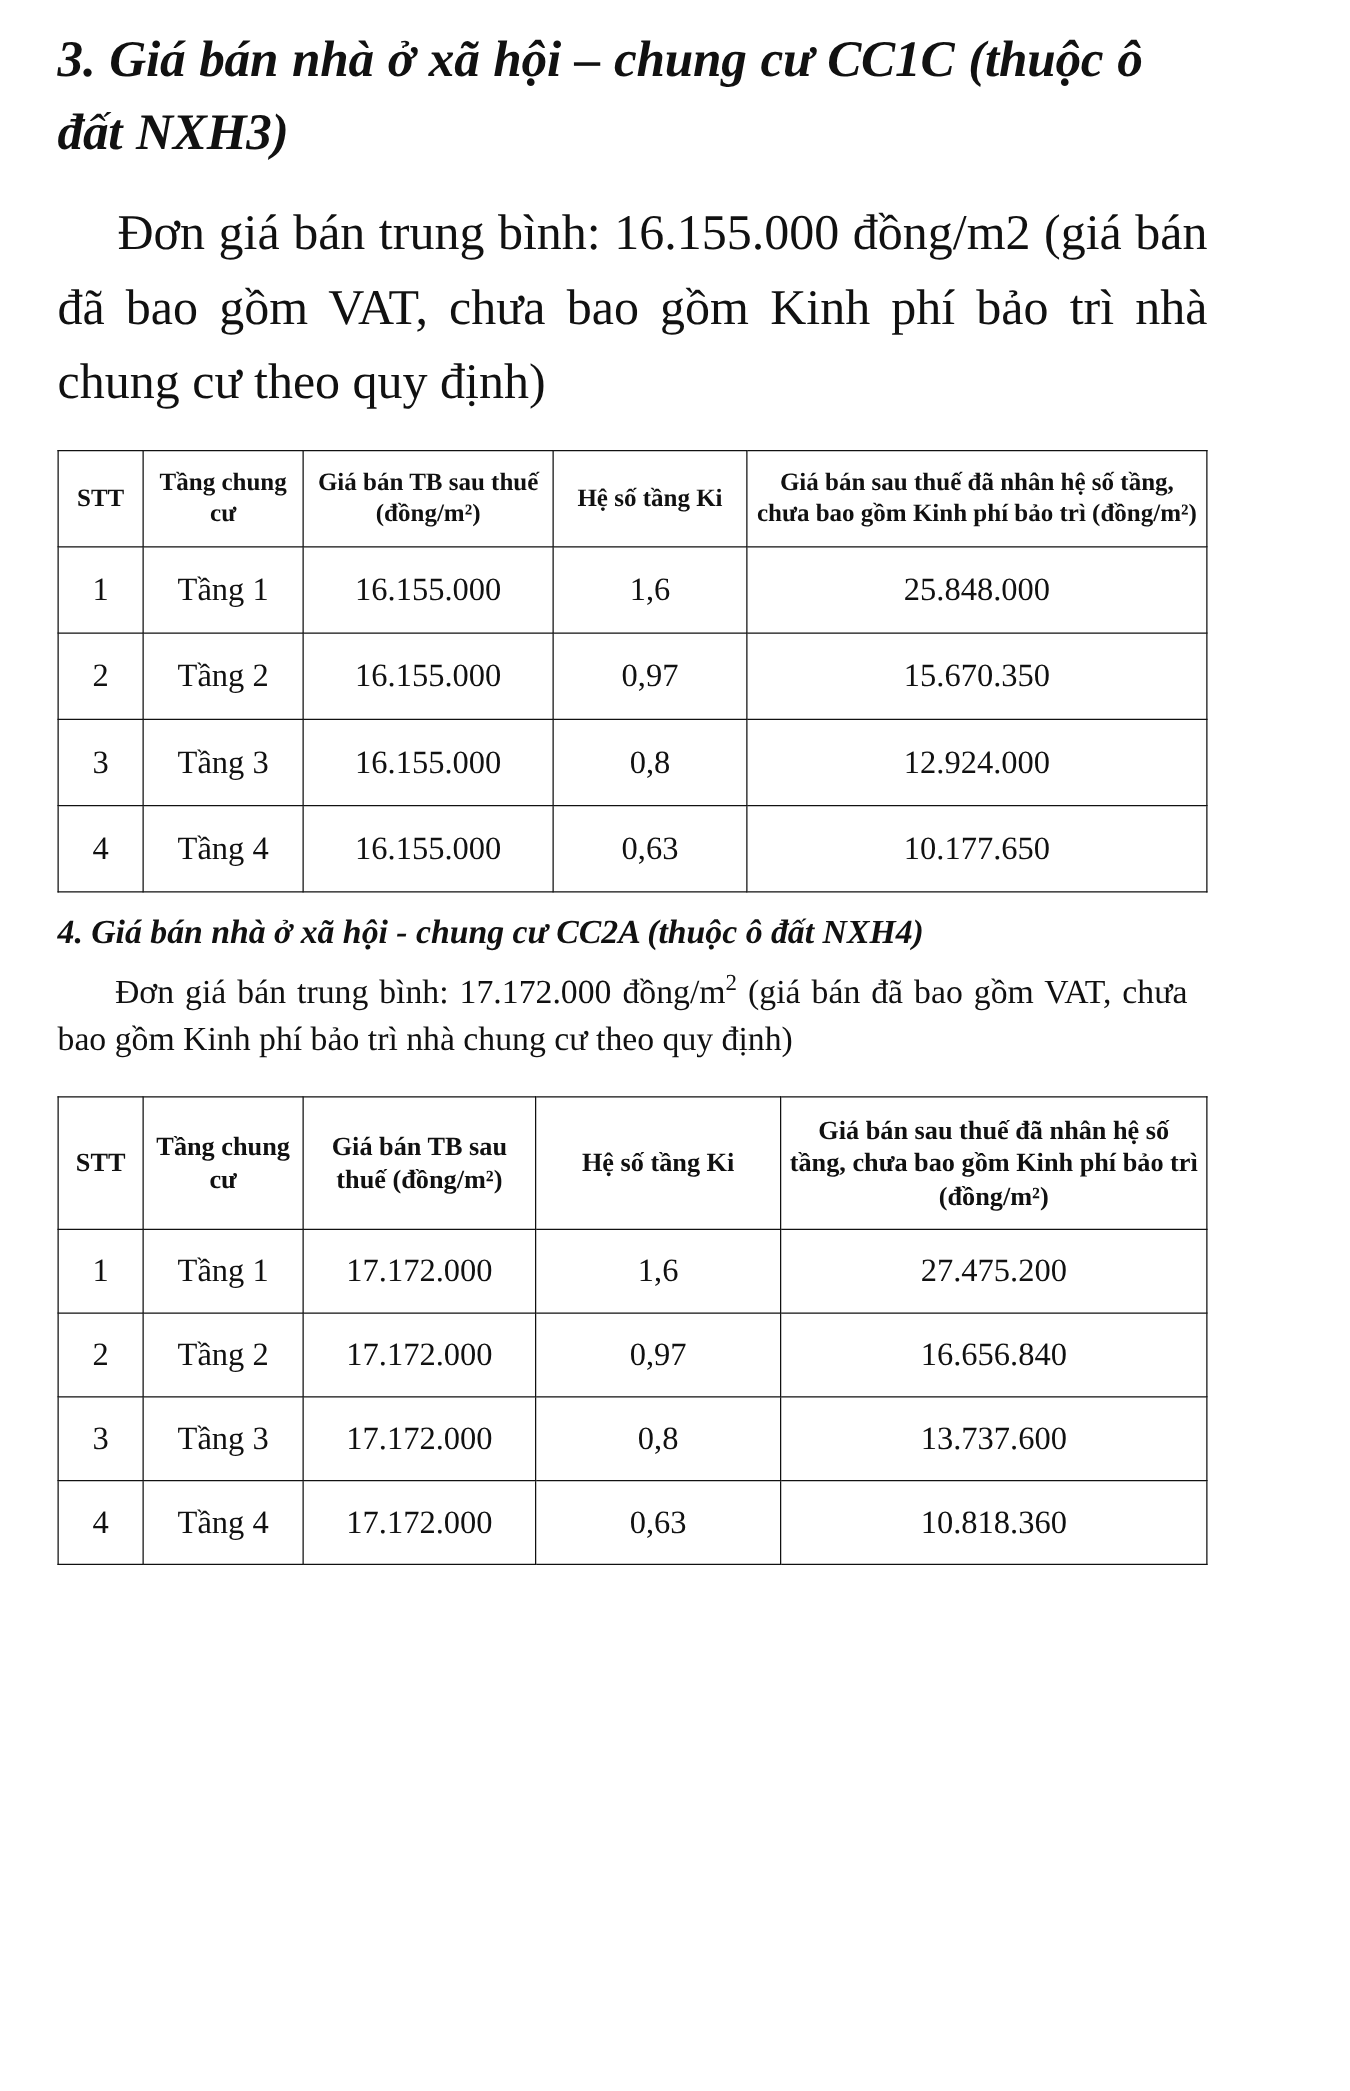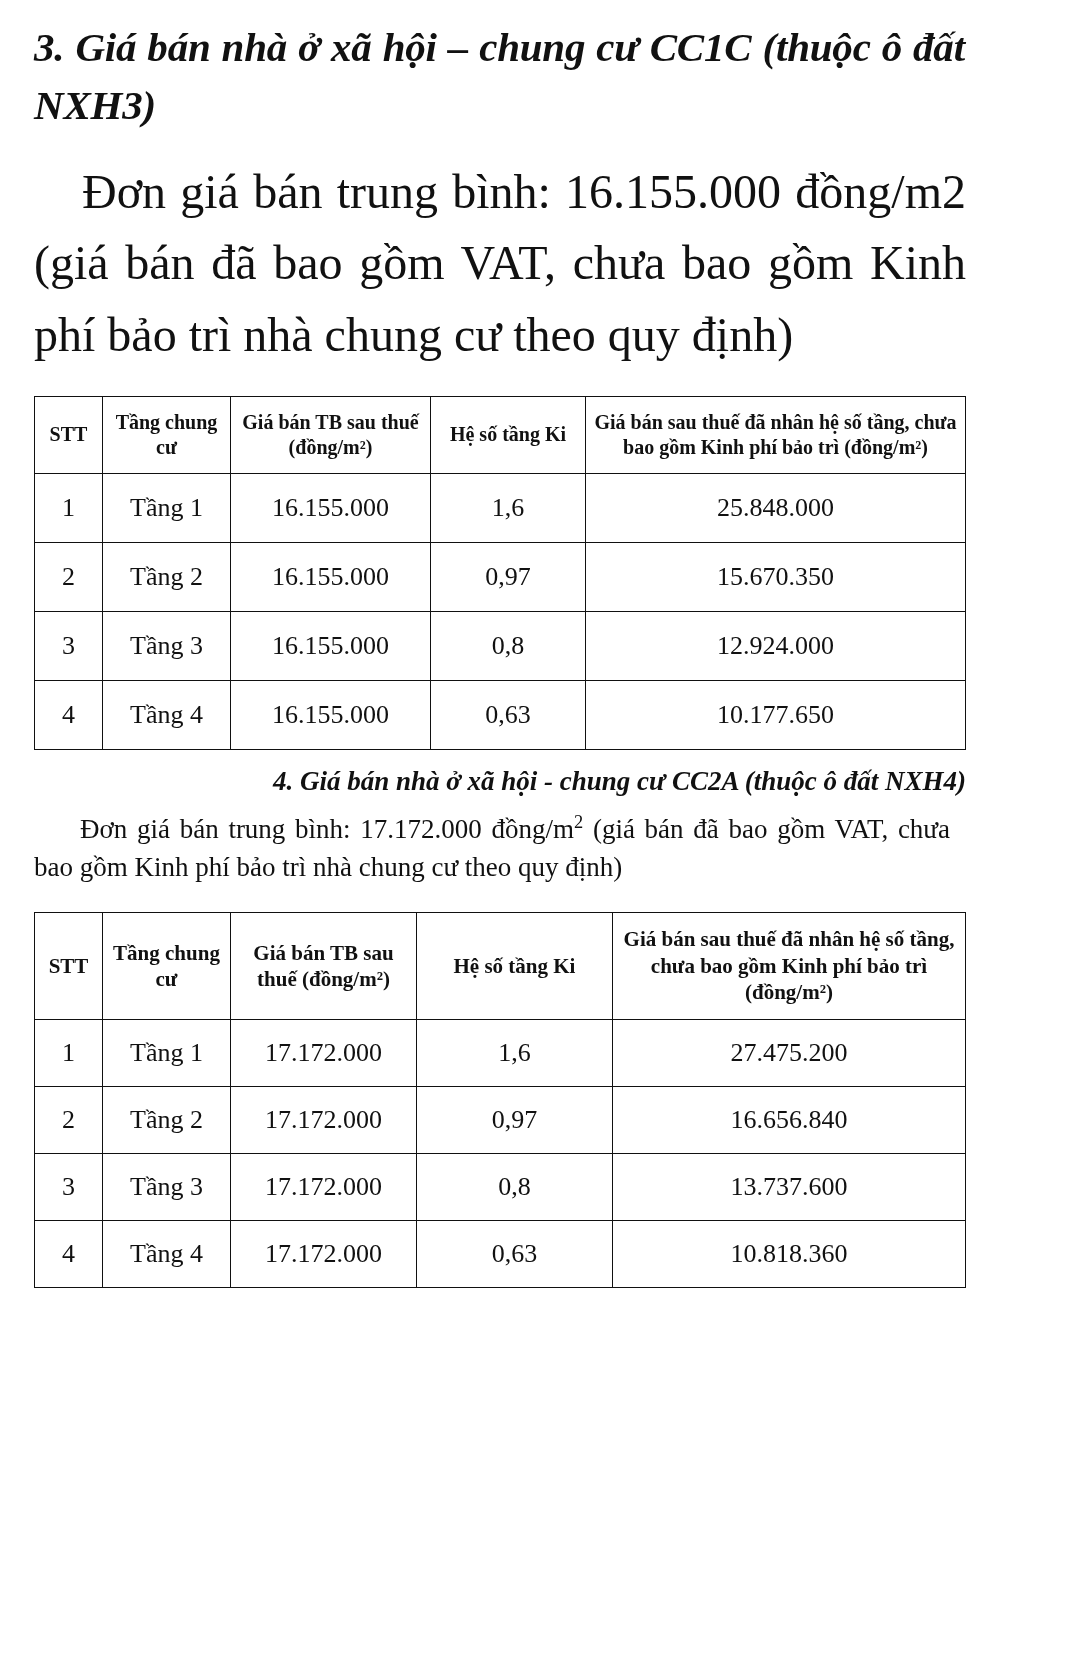--- a/index.html
+++ b/index.html
@@ -11,36 +11,36 @@
     width: 1080px;
     min-height: 1673px;
     font-family: "Liberation Serif", serif;
     color: #111111;
     -webkit-font-smoothing: antialiased;
   }
   .page {
     width: 1000px;
     min-height: 1673px;
     box-sizing: border-box;
-    padding: 18px 34px 0 34px;
+    padding: 18px 34px 0 46px;
     position: relative;
   }
 
   
   .sec3-title {
     font-size: 41px;
     font-weight: bold;
     font-style: italic;
     line-height: 1.42;
     letter-spacing: -0.2px;
     margin: 0 0 10px 0;
     word-spacing: 1px;
   }
   .sec3-para {
-    font-size: 48px;
+    font-size: 40px;
     line-height: 1.48;
     margin: 22px 0 0 0;
     text-align: justify;
     text-justify: inter-word;
     text-indent: 48px;
   }
 
   
   table.price-table {
     border-collapse: collapse;
@@ -70,21 +70,21 @@
   .t1 col.c-tang { width: 128px; }
   .t1 col.c-gia  { width: 200px; }
   .t1 col.c-hs   { width: 155px; }
   .t1 col.c-sau  { width: auto; }
 
   
   .sec4-title {
     font-size: 27px;
     font-weight: bold;
     font-style: italic;
-    text-align: right;
+    text-align: left;
     margin: 14px 0 0 0;
     line-height: 1.3;
   }
   .sec4-para {
     font-size: 27px;
     line-height: 1.42;
     margin: 10px 16px 0 0;
     text-align: justify;
     text-indent: 46px;
   }

